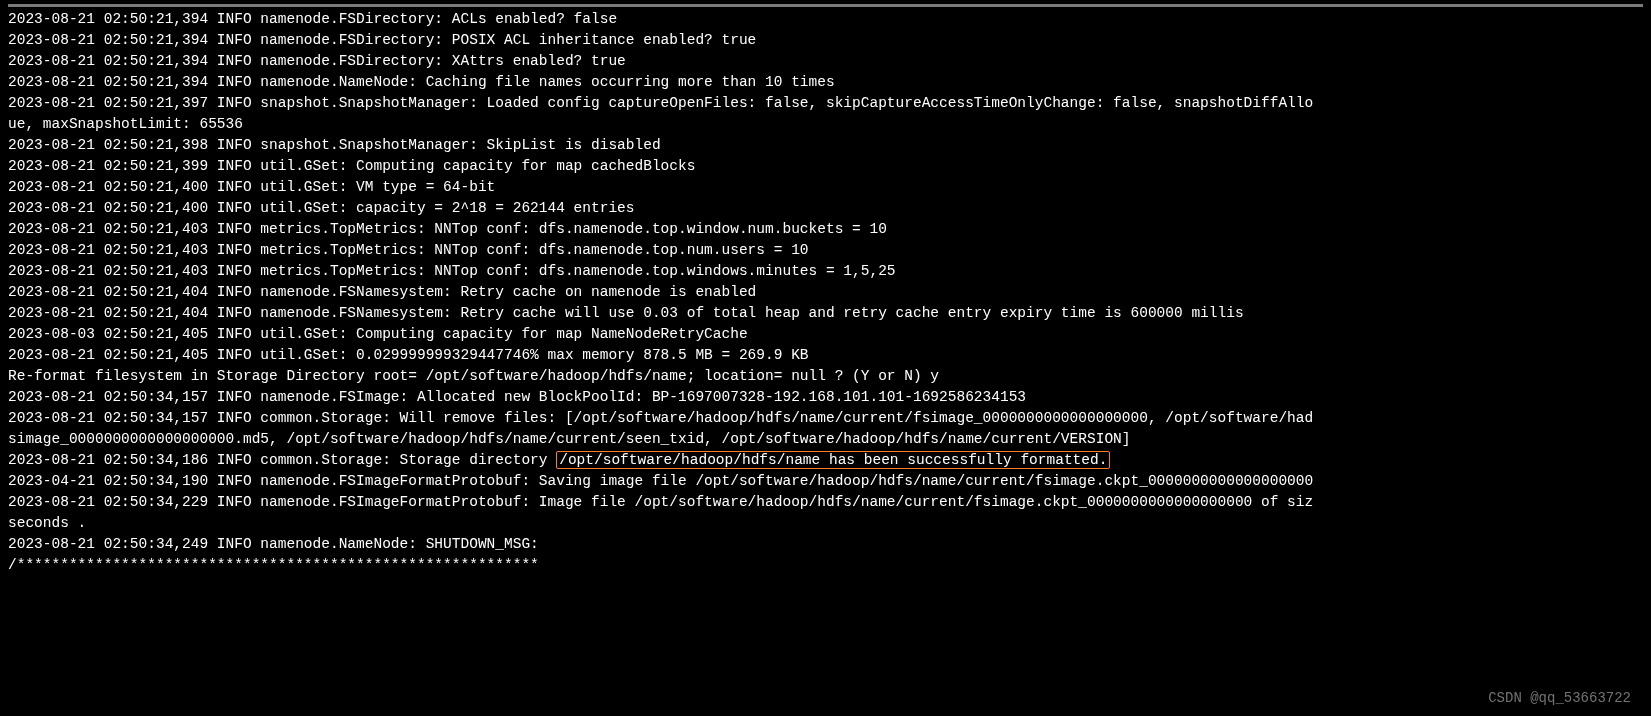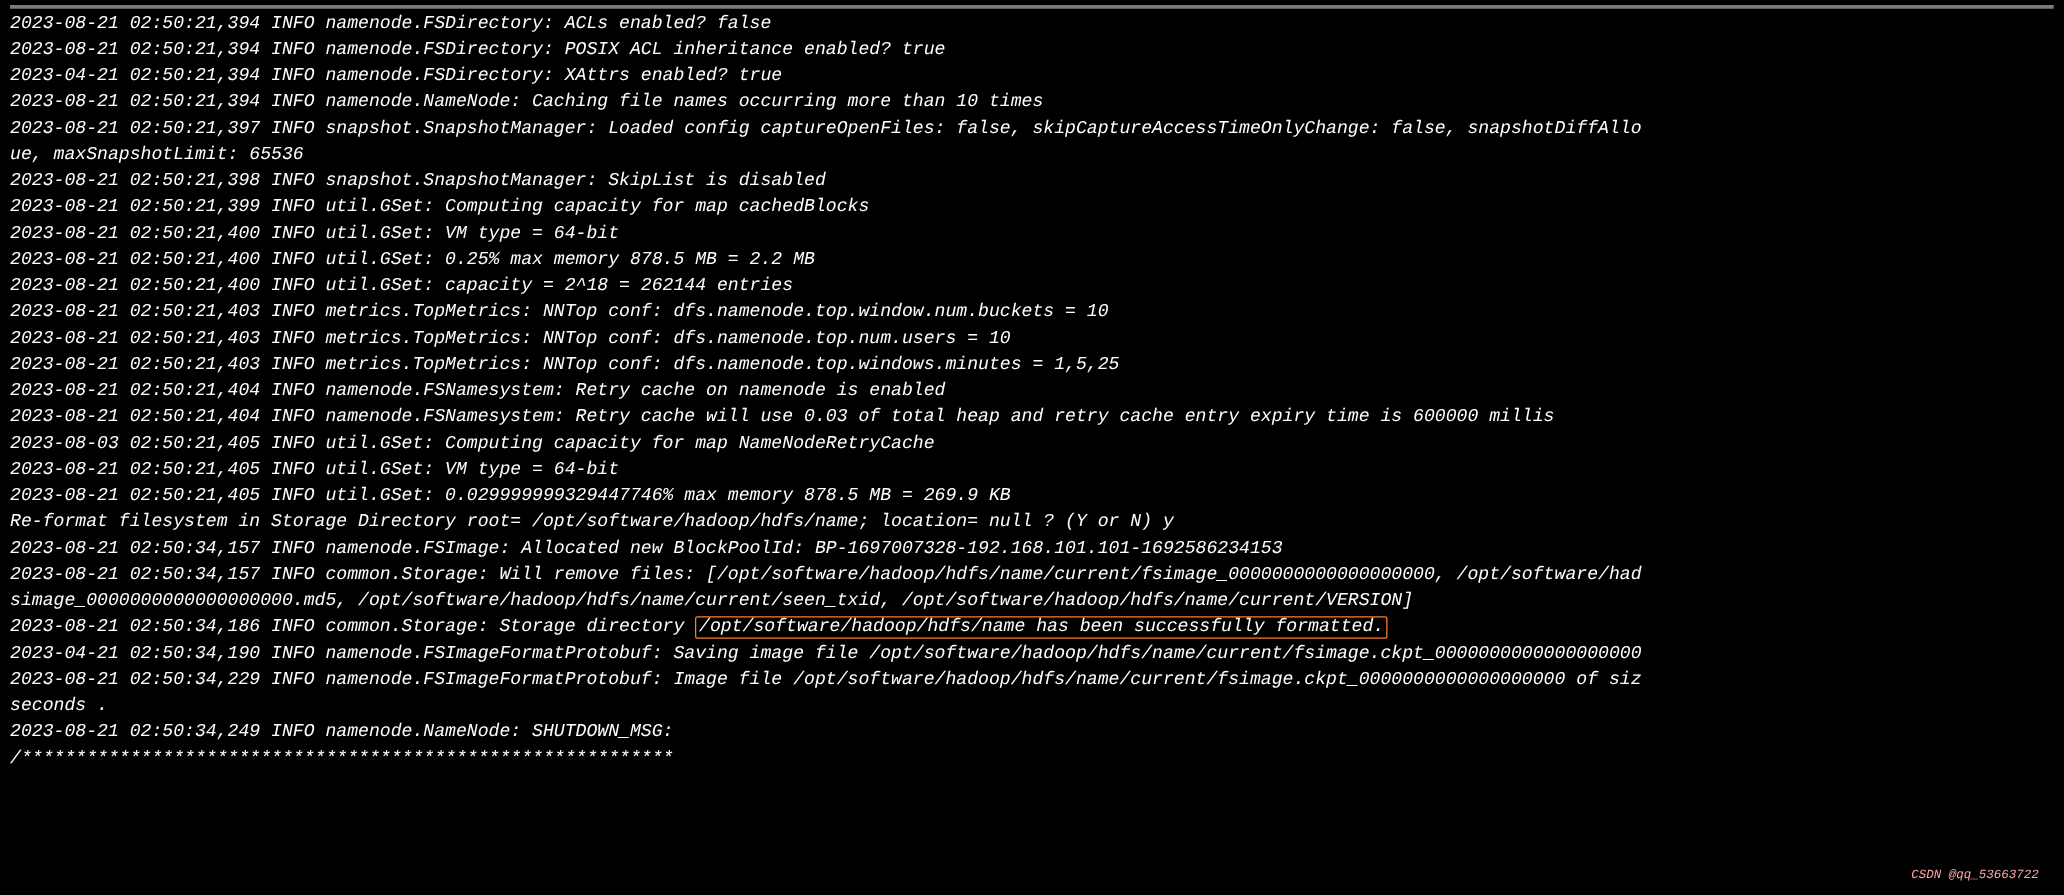--- a/index.html
+++ b/index.html
@@ -1,15 +1,15 @@
 <!DOCTYPE html>
 <html><head>
 <meta charset="utf-8">
 <style>
-  * { margin: 0; padding: 0; box-sizing: border-box; font-style: italic; }
+  * { margin: 0; padding: 0; box-sizing: border-box; }
   body {
     background: #000000;
     color: #ffffff;
     font-family: 'Consolas', 'Monaco', 'Courier New', monospace;
     font-size: 14.5px;
     line-height: 1.45;
     padding: 4px 8px;
     overflow-x: hidden;
     white-space: nowrap;
     width: 1651px;
@@ -20,54 +20,52 @@
   .highlight-box {
     border: 1.5px solid #ff7f27;
     display: inline;
     padding: 0 2px;
     border-radius: 2px;
   }
   .watermark {
     position: absolute;
     bottom: 8px;
     right: 20px;
-    color: #fca5a5;
-    font-size: 10px;
+    color: #737373;
+    font-size: 14px;
   }
   .title-bar {
     background-color: #7a7a7a;
     height: 3px;
     width: 100%;
     margin-bottom: 2px;
   }
 </style>
 </head>
 <body>
 
 <div class="title-bar"></div>
 
 <div>
 <span class="line">2023-08-21 02:50:21,394 INFO namenode.FSDirectory: ACLs enabled? false</span>
 <span class="line">2023-08-21 02:50:21,394 INFO namenode.FSDirectory: POSIX ACL inheritance enabled? true</span>
-<span class="line">2023-04-21 02:50:21,394 INFO namenode.FSDirectory: XAttrs enabled? true</span>
+<span class="line">2023-08-21 02:50:21,394 INFO namenode.FSDirectory: XAttrs enabled? true</span>
 <span class="line">2023-08-21 02:50:21,394 INFO namenode.NameNode: Caching file names occurring more than 10 times</span>
 <span class="line">2023-08-21 02:50:21,397 INFO snapshot.SnapshotManager: Loaded config captureOpenFiles: false, skipCaptureAccessTimeOnlyChange: false, snapshotDiffAllo</span>
 <span class="line">ue, maxSnapshotLimit: 65536</span>
 <span class="line">2023-08-21 02:50:21,398 INFO snapshot.SnapshotManager: SkipList is disabled</span>
 <span class="line">2023-08-21 02:50:21,399 INFO util.GSet: Computing capacity for map cachedBlocks</span>
 <span class="line">2023-08-21 02:50:21,400 INFO util.GSet: VM type       = 64-bit</span>
-<span class="line">2023-08-21 02:50:21,400 INFO util.GSet: 0.25% max memory 878.5 MB = 2.2 MB</span>
 <span class="line">2023-08-21 02:50:21,400 INFO util.GSet: capacity      = 2^18 = 262144 entries</span>
 <span class="line">2023-08-21 02:50:21,403 INFO metrics.TopMetrics: NNTop conf: dfs.namenode.top.window.num.buckets = 10</span>
 <span class="line">2023-08-21 02:50:21,403 INFO metrics.TopMetrics: NNTop conf: dfs.namenode.top.num.users = 10</span>
 <span class="line">2023-08-21 02:50:21,403 INFO metrics.TopMetrics: NNTop conf: dfs.namenode.top.windows.minutes = 1,5,25</span>
 <span class="line">2023-08-21 02:50:21,404 INFO namenode.FSNamesystem: Retry cache on namenode is enabled</span>
 <span class="line">2023-08-21 02:50:21,404 INFO namenode.FSNamesystem: Retry cache will use 0.03 of total heap and retry cache entry expiry time is 600000 millis</span>
 <span class="line">2023-08-03 02:50:21,405 INFO util.GSet: Computing capacity for map NameNodeRetryCache</span>
-<span class="line">2023-08-21 02:50:21,405 INFO util.GSet: VM type       = 64-bit</span>
 <span class="line">2023-08-21 02:50:21,405 INFO util.GSet: 0.029999999329447746% max memory 878.5 MB = 269.9 KB</span>
 <span class="line">Re-format filesystem in Storage Directory root= /opt/software/hadoop/hdfs/name; location= null ? (Y or N) y</span>
 <span class="line">2023-08-21 02:50:34,157 INFO namenode.FSImage: Allocated new BlockPoolId: BP-1697007328-192.168.101.101-1692586234153</span>
 <span class="line">2023-08-21 02:50:34,157 INFO common.Storage: Will remove files: [/opt/software/hadoop/hdfs/name/current/fsimage_0000000000000000000, /opt/software/had</span>
 <span class="line">simage_0000000000000000000.md5, /opt/software/hadoop/hdfs/name/current/seen_txid, /opt/software/hadoop/hdfs/name/current/VERSION]</span>
 <span class="line"><span>2023-08-21 02:50:34,186 INFO common.Storage: Storage directory </span><span class="highlight-box">/opt/software/hadoop/hdfs/name has been successfully formatted.</span></span>
 <span class="line">2023-04-21 02:50:34,190 INFO namenode.FSImageFormatProtobuf: Saving image file /opt/software/hadoop/hdfs/name/current/fsimage.ckpt_0000000000000000000</span>
 <span class="line">2023-08-21 02:50:34,229 INFO namenode.FSImageFormatProtobuf: Image file /opt/software/hadoop/hdfs/name/current/fsimage.ckpt_0000000000000000000 of siz</span>
 <span class="line">seconds .</span>
 <span class="line">2023-08-21 02:50:34,249 INFO namenode.NameNode: SHUTDOWN_MSG:</span>

